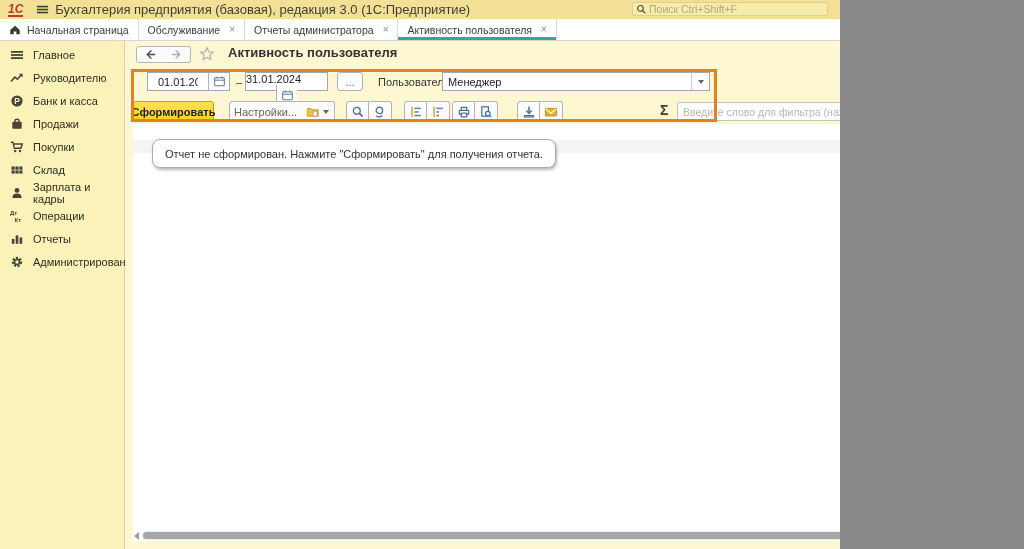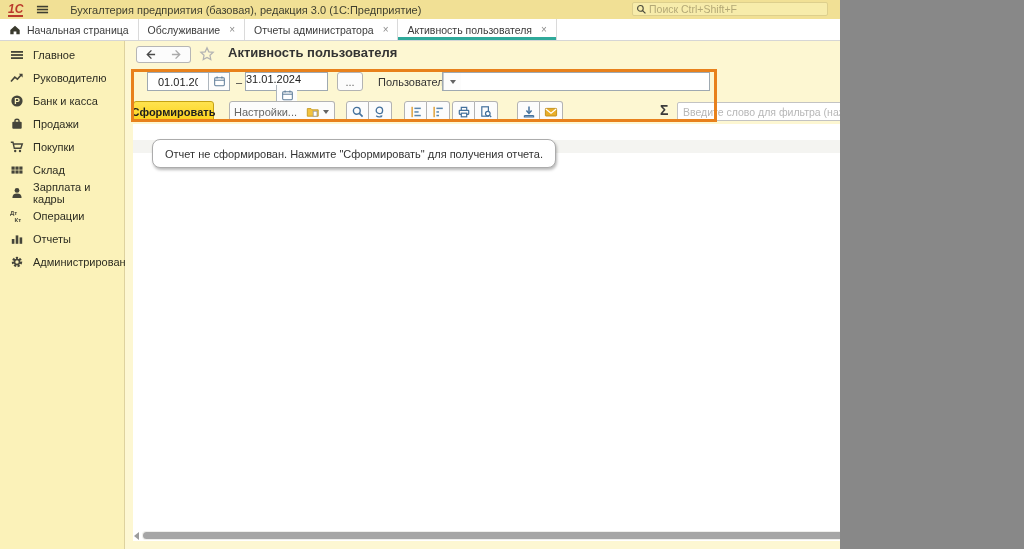--- a/index.html
+++ b/index.html
@@ -6,21 +6,21 @@
   .stage{position:relative;width:840px;height:549px;background:#fdf6d0;
          font-family:"Liberation Sans","DejaVu Sans",sans-serif;overflow:hidden;
          -webkit-font-smoothing:antialiased;}
   .abs{position:absolute;}
 
   
   .titlebar{left:0;top:0;width:1024px;height:19px;background:#f1e095;display:flex;align-items:center;}
   .logo{color:#bb3a2b;font-weight:900;font-style:italic;font-size:12px;margin-left:8px;
         border-bottom:2px double #bb3a2b;line-height:12px;}
   .mm-ic{margin-left:13px;display:flex;cursor:pointer;}
-  .app-title{font-size:11px;color:#3f3f2f;margin-left:21px;white-space:nowrap;}
+  .app-title{font-size:13px;color:#3f3f2f;margin-left:6px;white-space:nowrap;}
   .tb-search{position:absolute;left:632px;top:2px;width:196px;height:14px;background:#f7ecab;
              border:1px solid #ddcf8d;border-radius:2px;display:flex;align-items:center;padding-left:3px;box-sizing:border-box;}
   .tb-search input{background:transparent;border:none;outline:none;font-size:10.5px;color:#6d673f;
              width:100%;padding:0 2px;font-family:inherit;}
   .tb-search input::placeholder{color:#b4a977;}
   .tb-btn{position:absolute;top:1px;width:20px;height:17px;display:flex;align-items:center;justify-content:center;cursor:pointer;}
   .tb-user{position:absolute;left:903px;top:4px;font-size:10.5px;color:#3c3c2e;cursor:pointer;}
 
   
   .tabbar{left:0;top:19px;width:1024px;height:22px;background:#ffffff;border-bottom:1px solid #d6d6d6;
@@ -370,20 +370,21 @@
           <rect x="1.8" y="3" width="10.4" height="8.6" rx="1" fill="#fff" stroke="#5f7d99" stroke-width="1.1"></rect>
           <line x1="1.8" y1="5.6" x2="12.2" y2="5.6" stroke="#5f7d99" stroke-width="1.1"></line>
           <line x1="4.4" y1="1.6" x2="4.4" y2="3.8" stroke="#5f7d99" stroke-width="1.2"></line>
           <line x1="9.6" y1="1.6" x2="9.6" y2="3.8" stroke="#5f7d99" stroke-width="1.2"></line>
         </svg>
     </span>
   </div>
   <div class="btn abs" style="left:337px;top:72px;width:26px;height:19px;">...</div>
   <span class="lbl abs" style="left:378px;top:76px;">Пользователь:</span>
   <div class="inputbox abs" style="left:442px;top:72px;width:268px;">
+    <span style="flex:1;padding-left:5px;font-size:11px;color:#222;">Менеджер</span>
     <span class="combo-btn">
         <span class="tri"></span>
       </span>
   </div>
 
   <div class="gen-btn abs">Сформировать</div>
   <div class="btn abs" style="left:229px;top:101px;width:73px;border-radius:3px 0 0 3px;">Настройки...</div>
   <div class="btn abs" style="left:301px;top:101px;width:34px;border-radius:0 3px 3px 0;border-left:none;gap:3px;">
     <span style="display:flex;">
       <svg width="14" height="14" viewBox="0 0 14 14">

